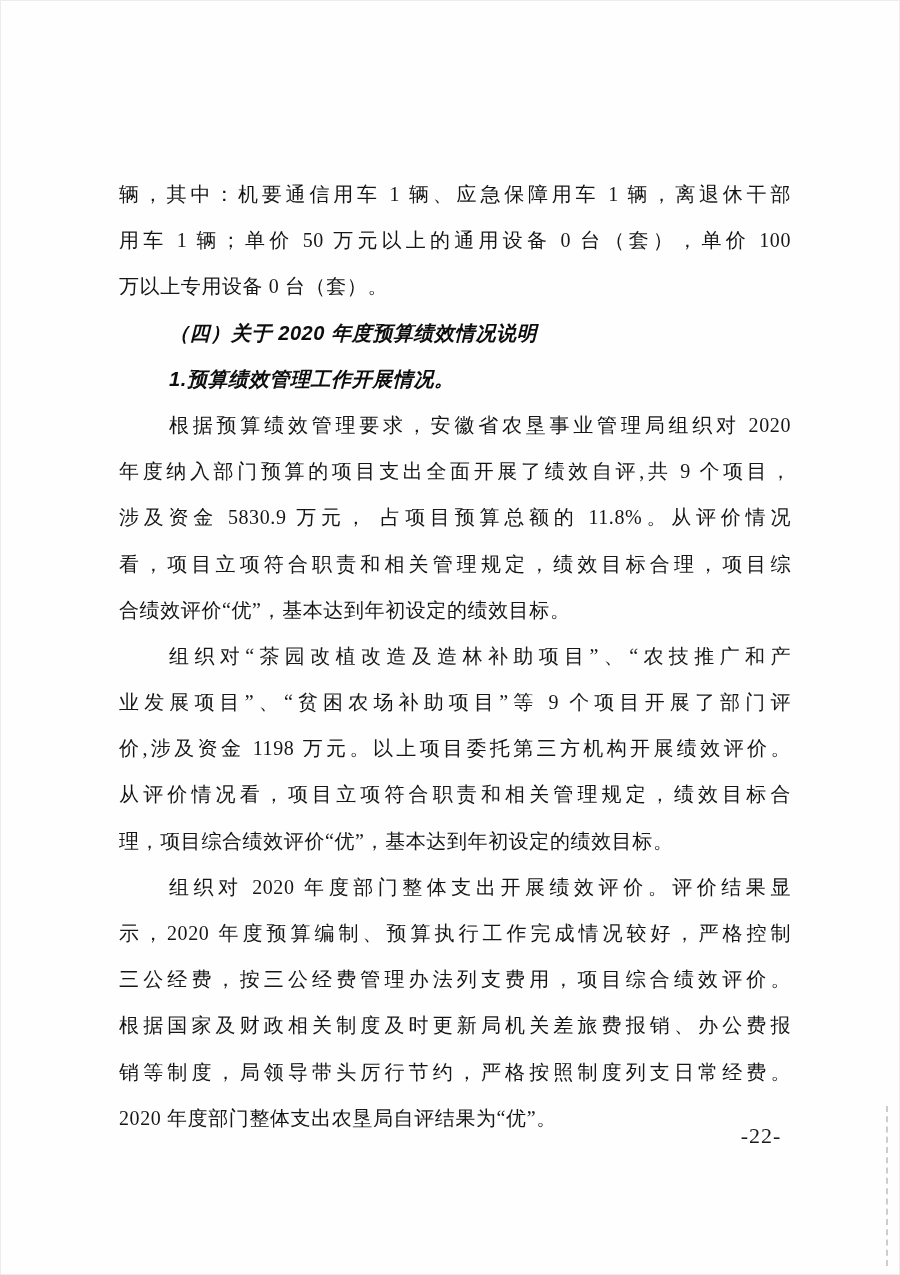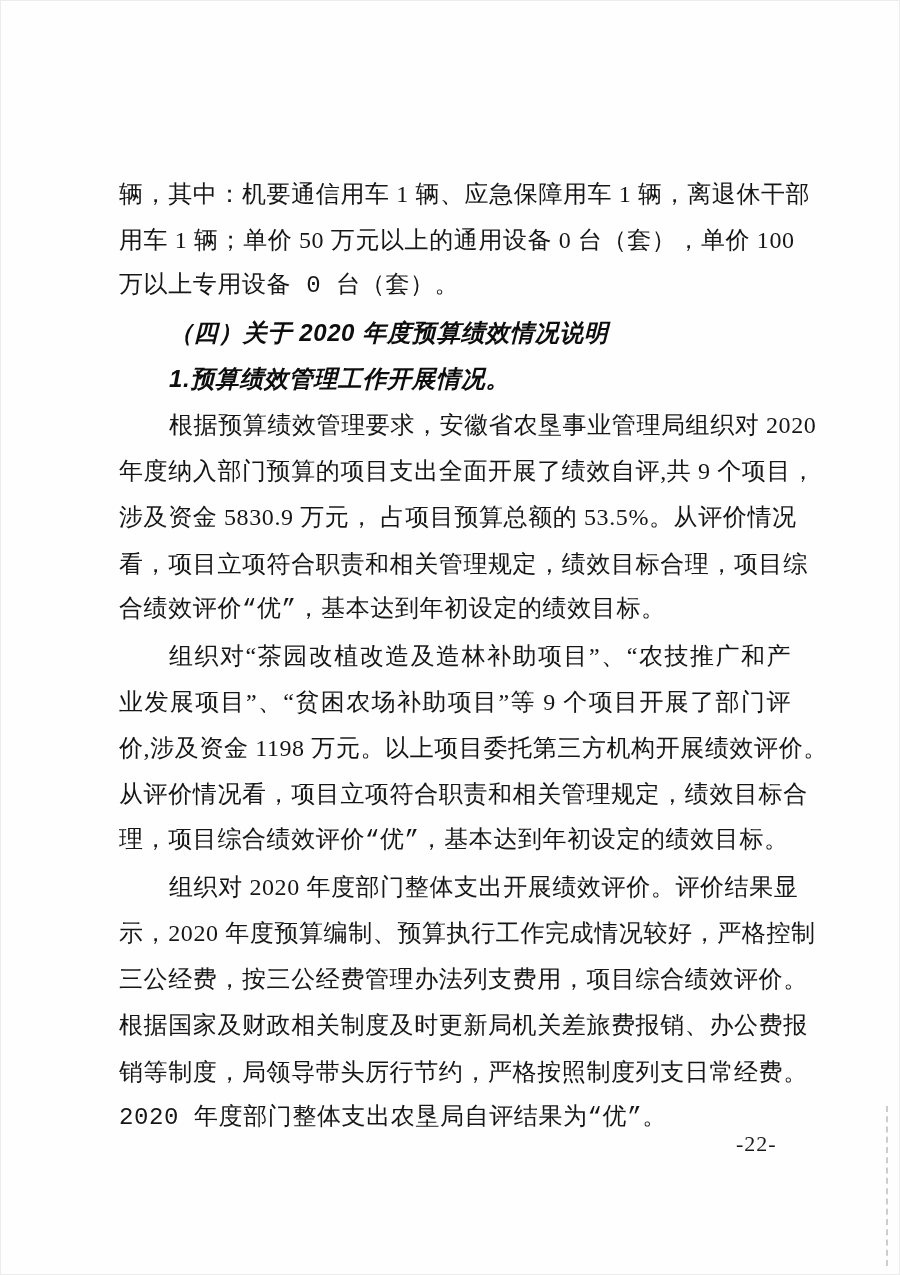--- a/index.html
+++ b/index.html
@@ -17,53 +17,52 @@
     overflow: hidden;
     font-family: "Liberation Serif", "DejaVu Serif", serif;
   }
   .text-block {
     position: absolute;
     left: 118px;
     top: 170px;
     width: 672px;
   }
   .line {
-    font-size: 24px;
+    font-size: 20px;
     color: #161616;
     height: 46.2px;
     line-height: 46.2px;
     white-space: nowrap;
     text-align: justify;
     text-align-last: justify;
     letter-spacing: 0.6px;
   }
   .line.end {
     text-align-last: left;
-    font-family: Liberation Mono, monospace;
   }
   .line.indent {
     padding-left: 50px;
   }
   .line.bold {
     font-family: "Liberation Sans", "DejaVu Sans", sans-serif;
     font-weight: 700;
     color: #0d0d0d;
     text-align-last: left;
     font-style: italic;
   }
   .page-number {
     position: absolute;
     top: 1122px;
     left: 735px;
     width: 50px;
     font-size: 22px;
     letter-spacing: 1px;
     color: #1a1a1a;
+    text-align: center;
     font-family: "Liberation Serif", "DejaVu Serif", serif;
-    margin-top: 8px;
   }
   .page-edge-dashes {
     position: absolute;
     left: 885px;
     top: 1105px;
     height: 160px;
     width: 0;
     border-left: 2px dashed #bdbdbd;
     opacity: 0.75;
   }
@@ -73,21 +72,21 @@
 
 <div class="page">
   <div class="text-block">
       <div class="line">辆，其中：机要通信用车 1 辆、应急保障用车 1 辆，离退休干部</div>
       <div class="line">用车 1 辆；单价 50 万元以上的通用设备 0 台（套），单价 100</div>
       <div class="line end">万以上专用设备 0 台（套）。</div>
       <div class="line bold indent">（四）关于 2020 年度预算绩效情况说明</div>
       <div class="line bold indent">1.预算绩效管理工作开展情况。</div>
       <div class="line indent">根据预算绩效管理要求，安徽省农垦事业管理局组织对 2020</div>
       <div class="line">年度纳入部门预算的项目支出全面开展了绩效自评,共 9 个项目，</div>
-      <div class="line">涉及资金 5830.9 万元， 占项目预算总额的 53.5%。从评价情况</div>
+      <div class="line">涉及资金 5830.9 万元， 占项目预算总额的 11.8%。从评价情况</div>
       <div class="line">看，项目立项符合职责和相关管理规定，绩效目标合理，项目综</div>
       <div class="line end">合绩效评价“优”，基本达到年初设定的绩效目标。</div>
       <div class="line indent">组织对“茶园改植改造及造林补助项目”、“农技推广和产</div>
       <div class="line">业发展项目”、“贫困农场补助项目”等 9 个项目开展了部门评</div>
       <div class="line">价,涉及资金 1198 万元。以上项目委托第三方机构开展绩效评价。</div>
       <div class="line">从评价情况看，项目立项符合职责和相关管理规定，绩效目标合</div>
       <div class="line end">理，项目综合绩效评价“优”，基本达到年初设定的绩效目标。</div>
       <div class="line indent">组织对 2020 年度部门整体支出开展绩效评价。评价结果显</div>
       <div class="line">示，2020 年度预算编制、预算执行工作完成情况较好，严格控制</div>
       <div class="line">三公经费，按三公经费管理办法列支费用，项目综合绩效评价。</div>

